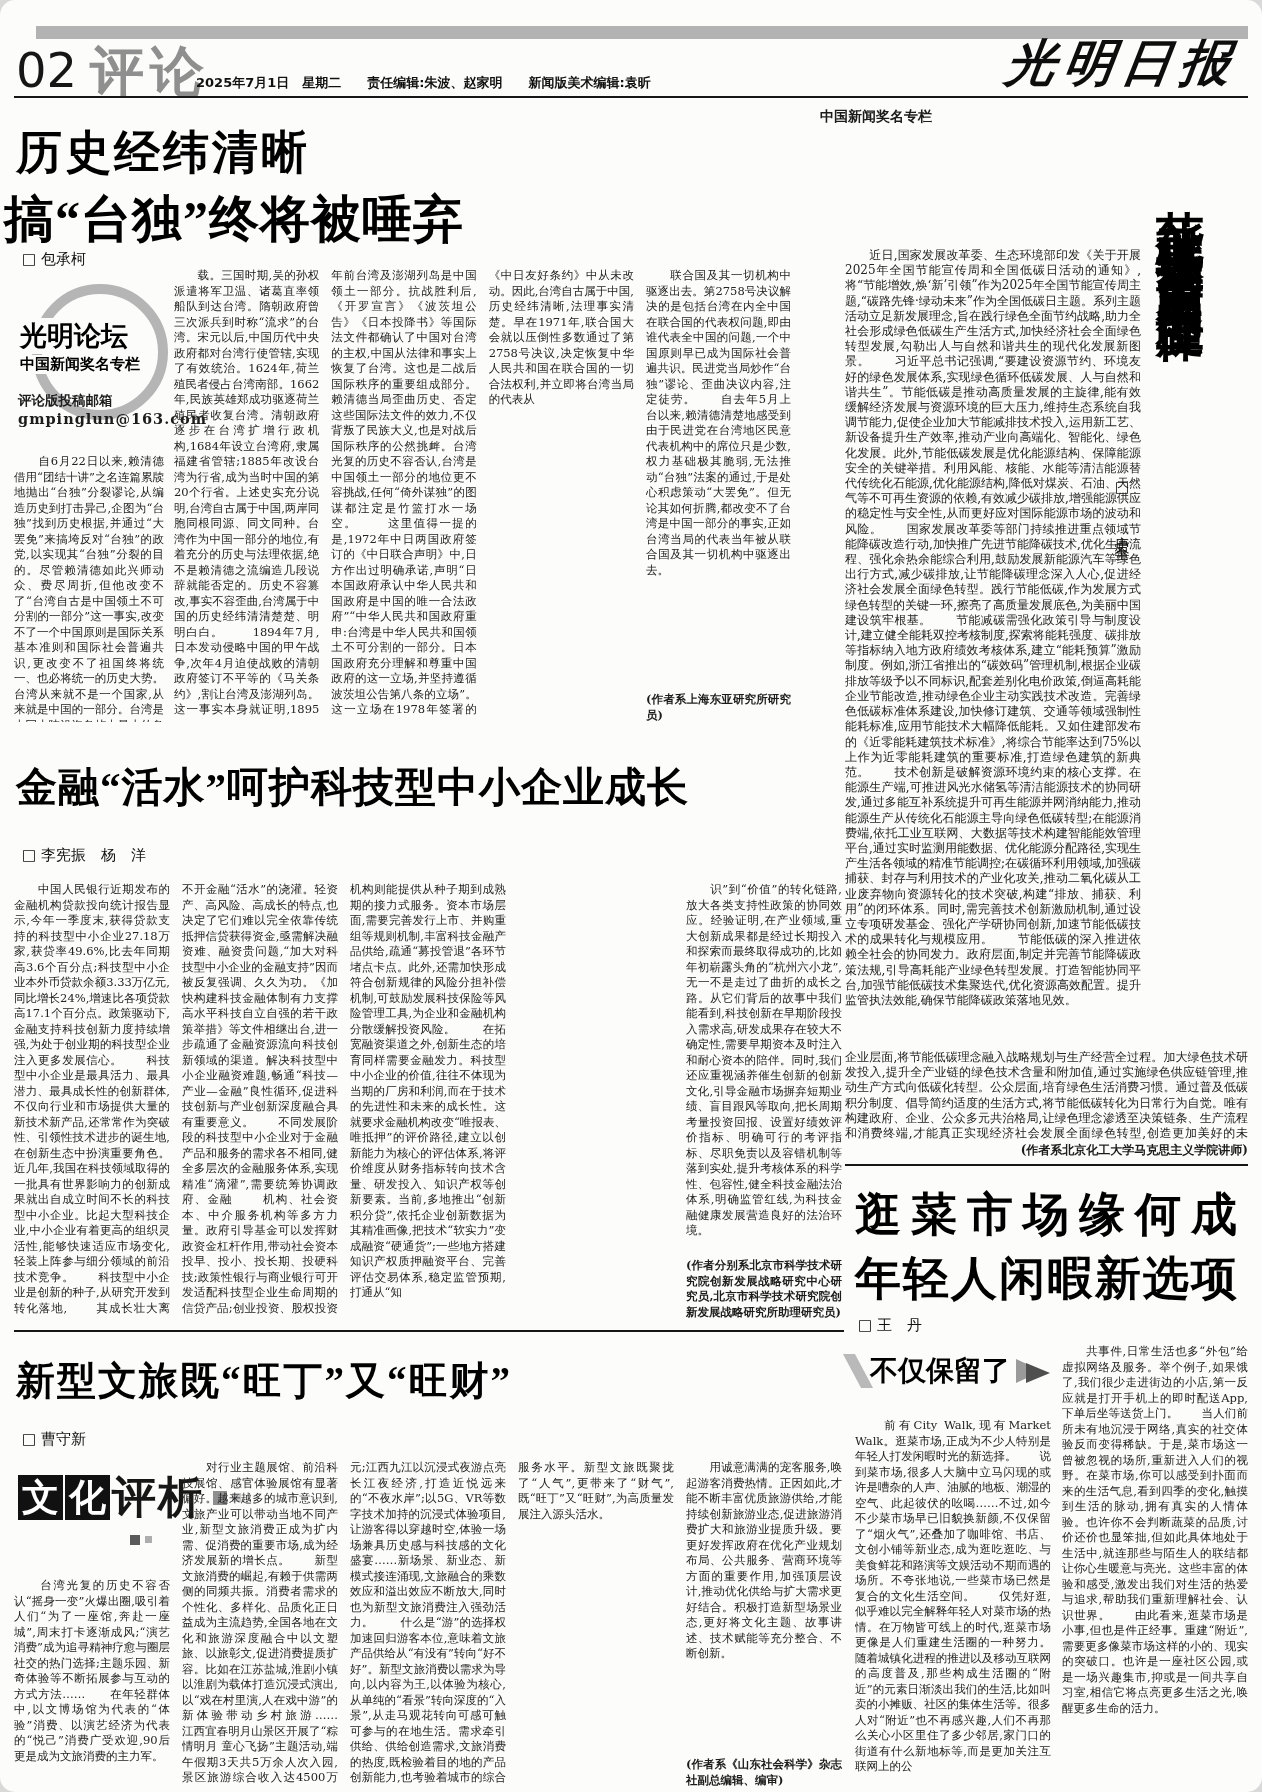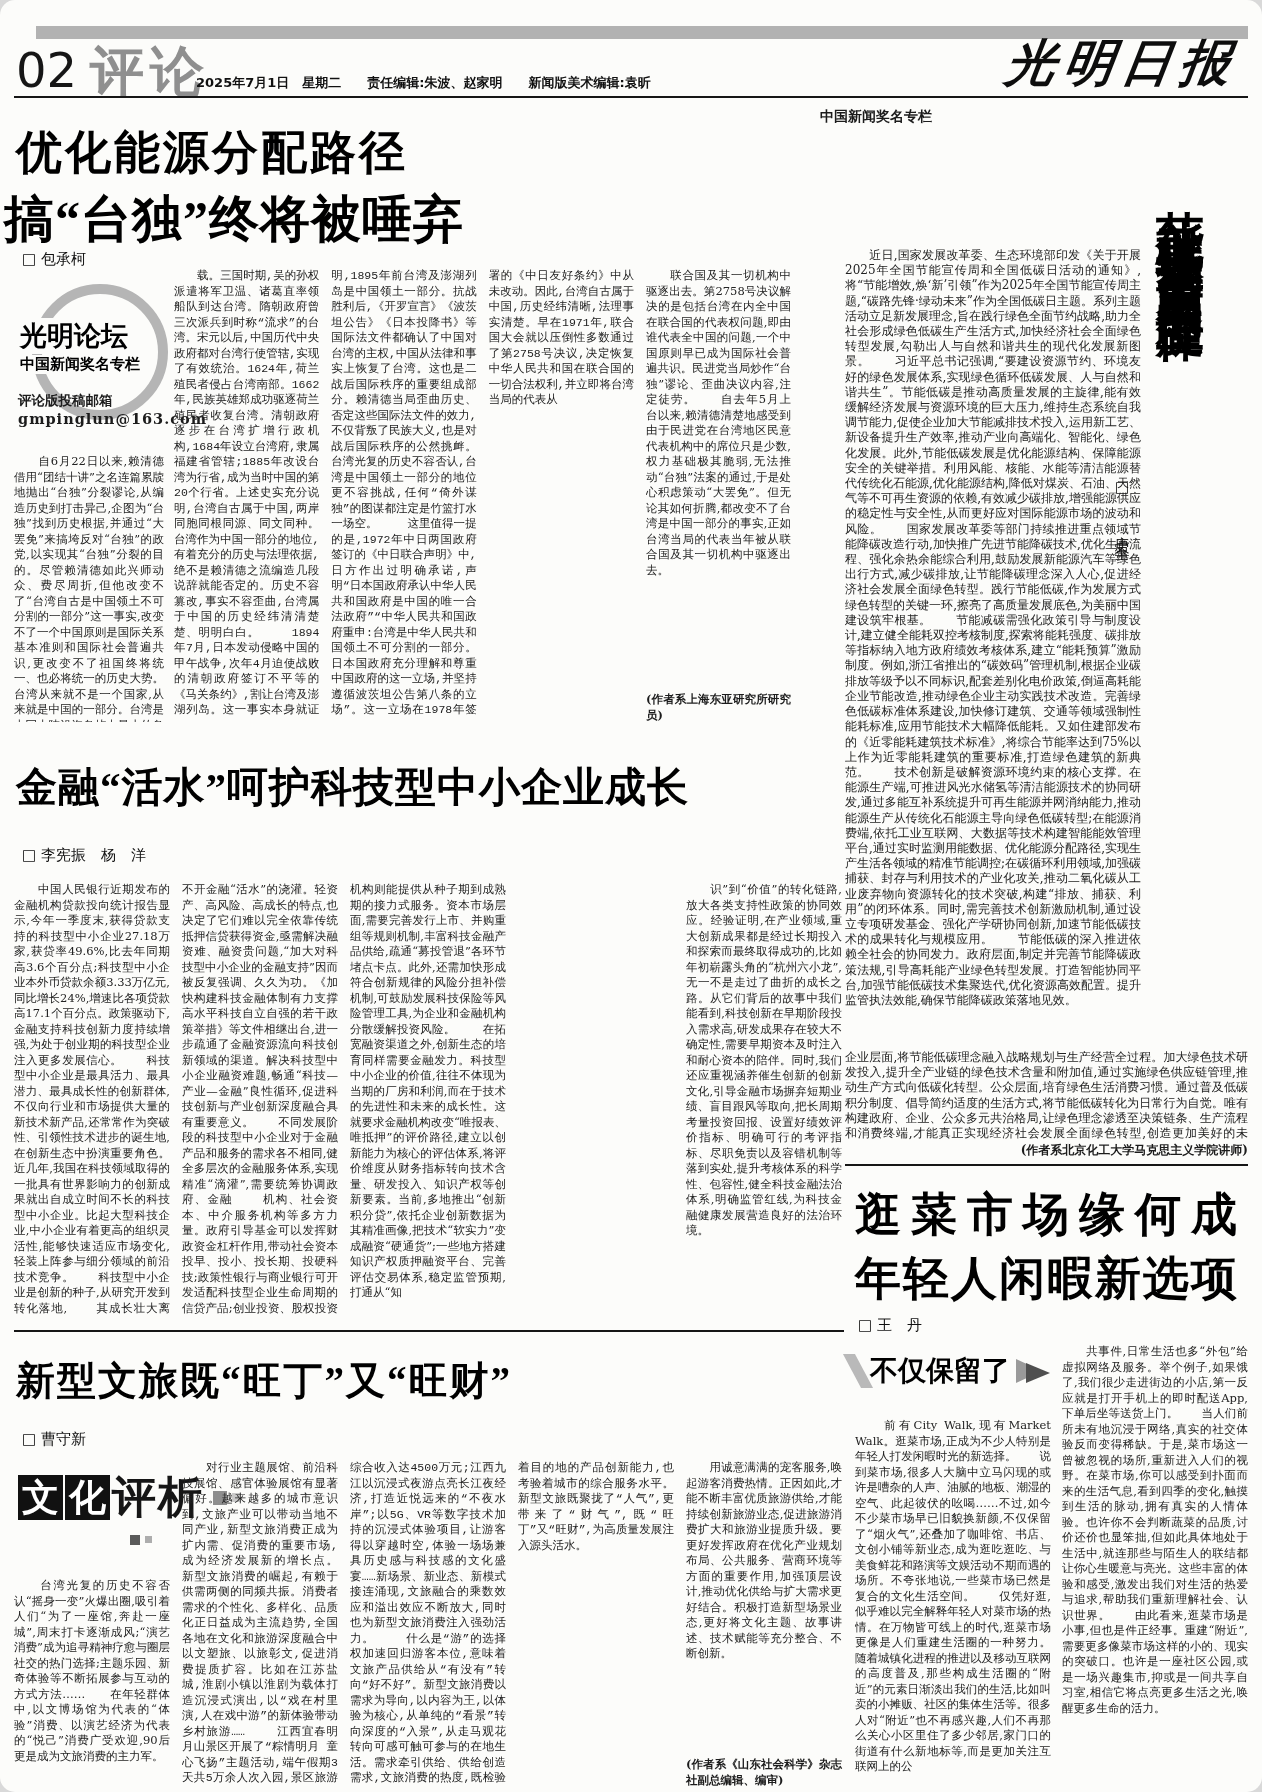--- a/index.html
+++ b/index.html
@@ -1,21 +1,21 @@
 <!DOCTYPE html>
 <html><head>
 <meta charset="utf-8">
 <style>
   html,body{margin:0;padding:0;background:#d9d9d9;}
   .page{position:relative;width:1262px;height:1792px;margin:0 auto;background:#fcfcfa;
         font-family:"DejaVu Serif","Liberation Serif",serif;color:#1c1c1c;overflow:hidden;border-radius:15px;}
   .abs{position:absolute;}
   .bodytext{font-size:11.5px;line-height:15.5px;text-align:justify;overflow:hidden;color:#222;
             font-family:"DejaVu Serif","Liberation Serif",serif;}
-  .cols3{column-count:3;column-gap:12px;column-fill:auto;font-family:Liberation Mono, monospace;}
+  .cols3{column-count:3;column-gap:12px;column-fill:auto;}
   .cols4{column-count:4;column-gap:12px;column-fill:auto;}
   .headline{font-weight:900;color:#000;font-family:"Liberation Serif","DejaVu Serif",serif;
             white-space:nowrap;}
   .byline{font-size:15px;color:#111;white-space:nowrap;}
   .colwrap .inner{width:100%;height:100%;overflow:hidden;}
   .colwrap .pin{position:absolute;bottom:0;left:0;right:0;background:#fcfcfa;font-weight:700;
                 text-align:justify;padding-top:2px;font-size:11.5px;line-height:15.5px;}
   .rule{background:#161616;}
   .grayband{background:#b2b2b2;}
   
@@ -68,21 +68,21 @@
 
 <div class="page">
 
   <div class="abs grayband" style="left:36px;top:26px;width:1212px;height:13px;"></div>
   <div class="abs pageno" style="left:16px;top:42px;">02</div>
   <div class="abs section" style="left:90px;top:36px;">评论</div>
   <div class="abs dateline" style="left:196px;top:74px;">2025年7月1日　星期二　　责任编辑:朱波、赵家明　　新闻版美术编辑:袁昕</div>
   <div class="abs masthead" style="right:24px;top:30px;">光明日报</div>
   <div class="abs rule" style="left:14px;top:96px;width:1234px;height:2px;"></div>
 
-  <div class="abs headline" style="left:16px;top:122px;font-size:46px;letter-spacing:3px;">优化能源分配路径</div>
+  <div class="abs headline" style="left:16px;top:122px;font-size:46px;letter-spacing:3px;">历史经纬清晰</div>
   <div class="abs headline" style="left:4px;top:186px;font-size:50px;letter-spacing:1px;">搞“台独”终将被唾弃</div>
   <div class="abs byline" style="left:22px;top:250px;">□ 包承柯</div>
 
   <div class="abs lt-badge" style="left:18px;top:284px;height:168px;">
     <div class="lt-ring"></div>
     <div><span class="lt-title">光明论坛</span></div>
     <div><span class="lt-sub">中国新闻奖名专栏</span></div>
     <div class="lt-mail-label">评论版投稿邮箱</div>
     <div class="lt-mail">gmpinglun@163.com</div>
   </div>
@@ -114,20 +114,21 @@
   <div class="abs byline" style="left:22px;top:846px;">□ 李宪振　杨　洋</div>
 
   <div class="abs bodytext cols4" style="left:14px;top:882px;width:660px;height:438px;">
     <span>　　中国人民银行近期发布的金融机构贷款投向统计报告显示,今年一季度末,获得贷款支持的科技型中小企业27.18万家,获贷率49.6%,比去年同期高3.6个百分点;科技型中小企业本外币贷款余额3.33万亿元,同比增长24%,增速比各项贷款高17.1个百分点。政策驱动下,金融支持科技创新力度持续增强,为处于创业期的科技型企业注入更多发展信心。　　科技型中小企业是最具活力、最具潜力、最具成长性的创新群体,不仅向行业和市场提供大量的新技术新产品,还常常作为突破性、引领性技术进步的诞生地,在创新生态中扮演重要角色。近几年,我国在科技领域取得的一批具有世界影响力的创新成果就出自成立时间不长的科技型中小企业。比起大型科技企业,中小企业有着更高的组织灵活性,能够快速适应市场变化,轻装上阵参与细分领域的前沿技术竞争。　　科技型中小企业是创新的种子,从研究开发到转化落地,</span>
     <span>　　其成长壮大离不开金融“活水”的浇灌。轻资产、高风险、高成长的特点,也决定了它们难以完全依靠传统抵押信贷获得资金,亟需解决融资难、融资贵问题,“加大对科技型中小企业的金融支持”因而被反复强调、久久为功。《加快构建科技金融体制有力支撑高水平科技自立自强的若干政策举措》等文件相继出台,进一步疏通了金融资源流向科技创新领域的渠道。解决科技型中小企业融资难题,畅通“科技—产业—金融”良性循环,促进科技创新与产业创新深度融合具有重要意义。　　不同发展阶段的科技型中小企业对于金融产品和服务的需求各不相同,健全多层次的金融服务体系,实现精准“滴灌”,需要统筹协调政府、金融</span>
     <span>　　机构、社会资本、中介服务机构等多方力量。政府引导基金可以发挥财政资金杠杆作用,带动社会资本投早、投小、投长期、投硬科技;政策性银行与商业银行可开发适配科技型企业生命周期的信贷产品;创业投资、股权投资机构则能提供从种子期到成熟期的接力式服务。资本市场层面,需要完善发行上市、并购重组等规则机制,丰富科技金融产品供给,疏通“募投管退”各环节堵点卡点。此外,还需加快形成符合创新规律的风险分担补偿机制,可鼓励发展科技保险等风险管理工具,为企业和金融机构分散缓解投资风险。</span>
     <span>　　在拓宽融资渠道之外,创新生态的培育同样需要金融发力。科技型中小企业的价值,往往不体现为当期的厂房和利润,而在于技术的先进性和未来的成长性。这就要求金融机构改变“唯报表、唯抵押”的评价路径,建立以创新能力为核心的评估体系,将评价维度从财务指标转向技术含量、研发投入、知识产权等创新要素。当前,多地推出“创新积分贷”,依托企业创新数据为其精准画像,把技术“软实力”变成融资“硬通货”;一些地方搭建知识产权质押融资平台、完善评估交易体系,稳定监管预期,打通从“知</span>
   </div>
   <div class="abs colwrap" style="left:686px;top:882px;width:156px;height:438px;">
     <div class="inner bodytext">　　识”到“价值”的转化链路,放大各类支持性政策的协同效应。经验证明,在产业领域,重大创新成果都是经过长期投入和探索而最终取得成功的,比如年初崭露头角的“杭州六小龙”,无一不是走过了曲折的成长之路。从它们背后的故事中我们能看到,科技创新在早期阶段投入需求高,研发成果存在较大不确定性,需要早期资本及时注入和耐心资本的陪伴。同时,我们还应重视涵养催生创新的创新文化,引导金融市场摒弃短期业绩、盲目跟风等取向,把长周期考量投资回报、设置好绩效评价指标、明确可行的考评指标、尽职免责以及容错机制等落到实处,提升考核体系的科学性、包容性,健全科技金融法治体系,明确监管红线,为科技金融健康发展营造良好的法治环境。</div>
+    <div class="pin">(作者分别系北京市科学技术研究院创新发展战略研究中心研究员,北京市科学技术研究院创新发展战略研究所助理研究员)</div>
   </div>
   <div class="abs rule" style="left:14px;top:1330px;width:830px;height:2px;"></div>
 
   <div class="abs headline" style="left:16px;top:1354px;font-size:39px;letter-spacing:2px;">新型文旅既“旺丁”又“旺财”</div>
   <div class="abs byline" style="left:22px;top:1430px;">□ 曹守新</div>
 
   <div class="abs" style="left:18px;top:1468px;width:258px;height:96px;">
     <span class="wh-box">文</span><span class="wh-box">化</span><span class="wh-rest">评析</span>
     <span class="wh-sq" style="width:14px;height:14px;background:#8e8e8e;margin-left:4px;"></span>
     <span class="wh-sq" style="width:9px;height:9px;background:#c9c9c9;"></span>

